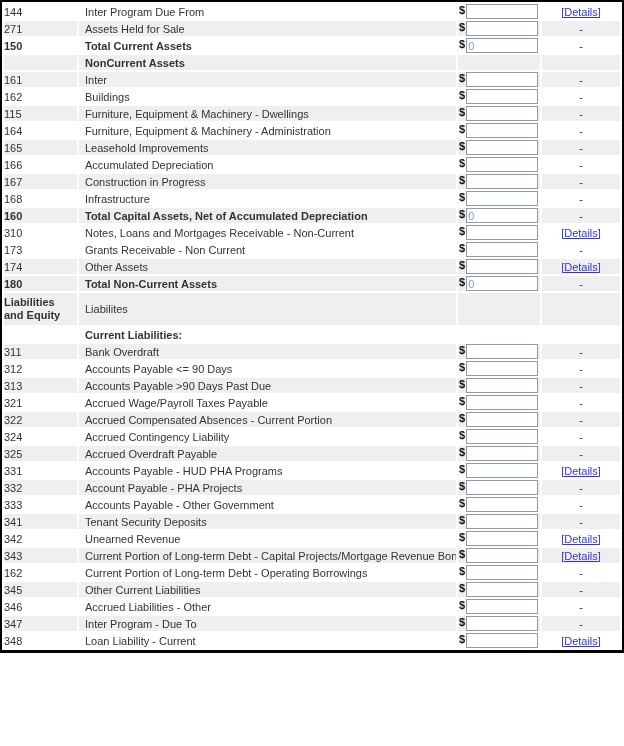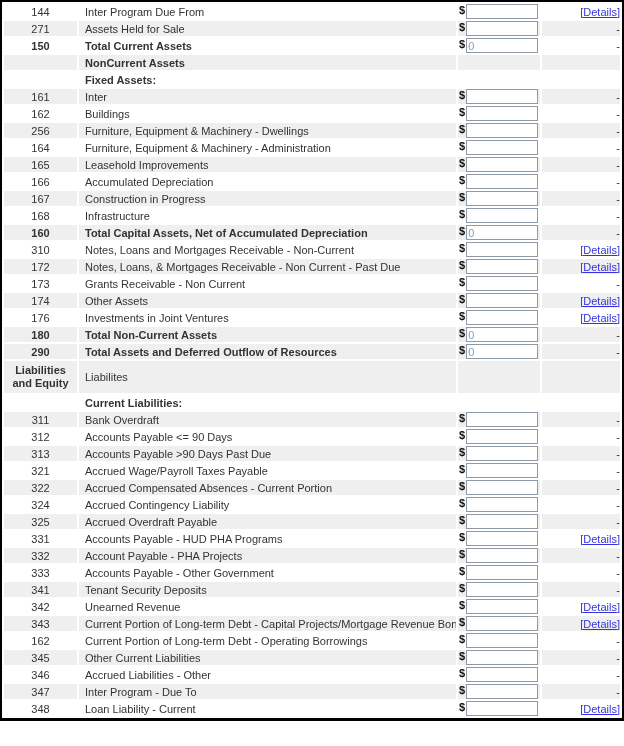--- a/index.html
+++ b/index.html
@@ -20,24 +20,24 @@
     font-size:11px;
     color:#333;
   }
   td { padding:0; height:15px; vertical-align:middle; overflow:hidden; white-space:nowrap; }
   col.c-num  { width:73px; }
   col.c-desc { width:auto; }
   col.c-amt  { width:82px; }
   col.c-det  { width:78px; }
   tr.white td { background:#ffffff; }
   tr.gray  td { background:#efefef; }
-  td.num  { text-align:center; }
+  td.num  { text-align:left; }
   td.desc { padding-left:6px; padding-right:4px;margin-top:20px; }
   td.amt  { padding-left:1px; }
-  td.det  { text-align:right; }
+  td.det  { text-align:center; }
   tr.bold td.num, tr.bold td.desc { font-weight:bold; }
   tr.tall td { height:32px; }
   tr.tall td.num { white-space:normal; line-height:13px; font-weight:bold; }
   tr.tall td.desc { font-weight:normal; }
   .dollar { font-weight:bold; color:#111; }
   input.amount {
     width:68px; height:13px;
     box-sizing:content-box;
     border:1px solid #8e9aa8;
     background:#fff;
@@ -79,40 +79,34 @@
     <td class="desc">Total Current Assets</td>
     <td class="amt"><span class="dollar">$</span><input class="amount" type="text" value="0" style=""></td>
     <td class="det"><span class="dash">-</span></td>
   </tr>
         <tr class="gray bold">
     <td class="num"></td>
     <td class="desc">NonCurrent Assets</td>
     <td class="amt"></td>
     <td class="det"></td>
   </tr>
-        <tr class="white bold">
-    <td class="num"></td>
-    <td class="desc">Fixed Assets:</td>
-    <td class="amt"></td>
-    <td class="det"></td>
-  </tr>
         <tr class="gray">
     <td class="num">161</td>
     <td class="desc">Inter</td>
     <td class="amt"><span class="dollar">$</span><input class="amount" type="text" value="" style=""></td>
     <td class="det"><span class="dash">-</span></td>
   </tr>
         <tr class="white">
     <td class="num">162</td>
     <td class="desc">Buildings</td>
     <td class="amt"><span class="dollar">$</span><input class="amount" type="text" value="" style=""></td>
     <td class="det"><span class="dash">-</span></td>
   </tr>
         <tr class="gray">
-    <td class="num">256</td>
+    <td class="num">115</td>
     <td class="desc">Furniture, Equipment &amp; Machinery - Dwellings</td>
     <td class="amt"><span class="dollar">$</span><input class="amount" type="text" value="" style=""></td>
     <td class="det"><span class="dash">-</span></td>
   </tr>
         <tr class="white">
     <td class="num">164</td>
     <td class="desc">Furniture, Equipment &amp; Machinery - Administration</td>
     <td class="amt"><span class="dollar">$</span><input class="amount" type="text" value="" style=""></td>
     <td class="det"><span class="dash">-</span></td>
   </tr>
@@ -145,53 +139,35 @@
     <td class="desc">Total Capital Assets, Net of Accumulated Depreciation</td>
     <td class="amt"><span class="dollar">$</span><input class="amount" type="text" value="0" style=""></td>
     <td class="det"><span class="dash">-</span></td>
   </tr>
         <tr class="white">
     <td class="num">310</td>
     <td class="desc">Notes, Loans and Mortgages Receivable - Non-Current</td>
     <td class="amt"><span class="dollar">$</span><input class="amount" type="text" value="" style=""></td>
     <td class="det"><a class="details" href="#">[Details]</a></td>
   </tr>
-        <tr class="gray">
-    <td class="num">172</td>
-    <td class="desc">Notes, Loans, &amp; Mortgages Receivable - Non Current - Past Due</td>
-    <td class="amt"><span class="dollar">$</span><input class="amount" type="text" value="" style=""></td>
-    <td class="det"><a class="details" href="#">[Details]</a></td>
-  </tr>
         <tr class="white">
     <td class="num">173</td>
     <td class="desc">Grants Receivable - Non Current</td>
     <td class="amt"><span class="dollar">$</span><input class="amount" type="text" value="" style=""></td>
     <td class="det"><span class="dash">-</span></td>
   </tr>
         <tr class="gray">
     <td class="num">174</td>
     <td class="desc">Other Assets</td>
-    <td class="amt"><span class="dollar">$</span><input class="amount" type="text" value="" style=""></td>
-    <td class="det"><a class="details" href="#">[Details]</a></td>
-  </tr>
-        <tr class="white">
-    <td class="num">176</td>
-    <td class="desc">Investments in Joint Ventures</td>
     <td class="amt"><span class="dollar">$</span><input class="amount" type="text" value="" style=""></td>
     <td class="det"><a class="details" href="#">[Details]</a></td>
   </tr>
         <tr class="gray bold">
     <td class="num">180</td>
     <td class="desc">Total Non-Current Assets</td>
-    <td class="amt"><span class="dollar">$</span><input class="amount" type="text" value="0" style=""></td>
-    <td class="det"><span class="dash">-</span></td>
-  </tr>
-        <tr class="gray bold">
-    <td class="num">290</td>
-    <td class="desc">Total Assets and Deferred Outflow of Resources</td>
     <td class="amt"><span class="dollar">$</span><input class="amount" type="text" value="0" style=""></td>
     <td class="det"><span class="dash">-</span></td>
   </tr>
         <tr class="gray bold tall">
     <td class="num">Liabilities and Equity</td>
     <td class="desc">Liabilites</td>
     <td class="amt"></td>
     <td class="det"></td>
   </tr>
         <tr class="white bold">

